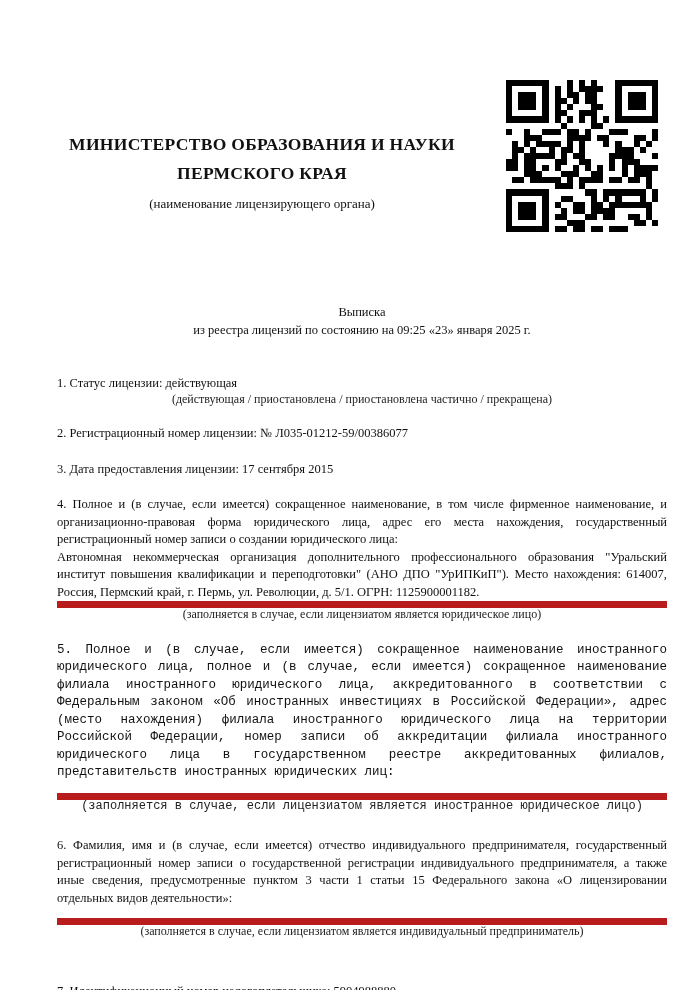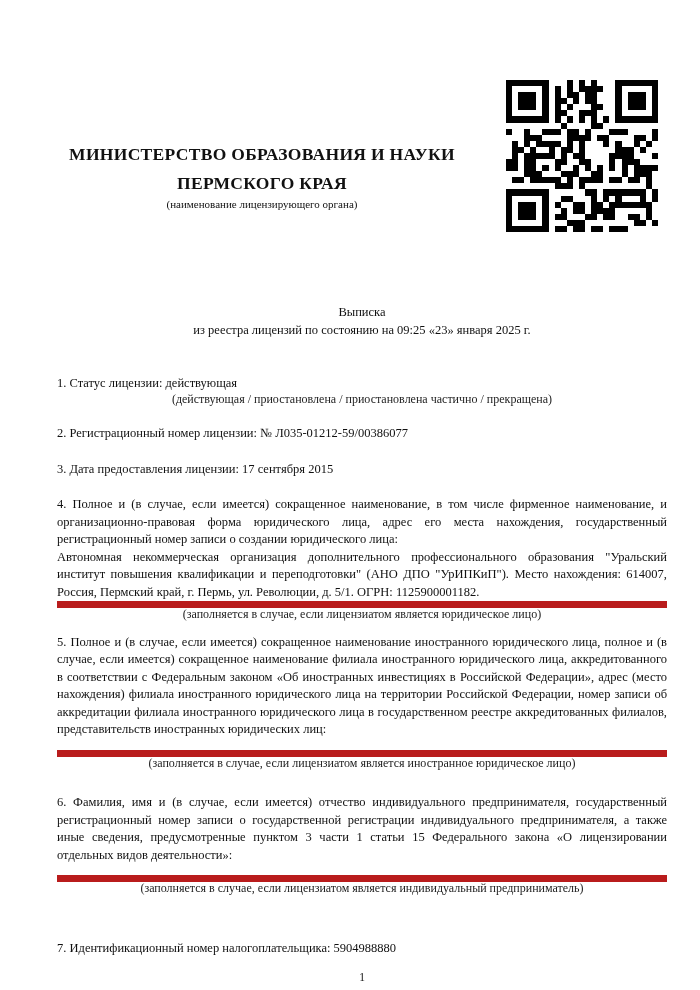--- a/index.html
+++ b/index.html
@@ -9,27 +9,27 @@
     margin:0 auto;
     background:#ffffff;
     color:#111;
     font-family:"Liberation Serif", serif;
     overflow:hidden;
   }
   p { margin:0; padding:0; }
 
   
   .header-text {
-    position:absolute; left:42px; top:140px; width:440px;
+    position:absolute; left:42px; top:130px; width:440px;
     text-align:center; font-weight:bold;
     font-size:17.5px; line-height:29px; letter-spacing:0.3px;
   }
   .header-caption {
-    font-weight:normal; font-size:11px; line-height:11px;
-    letter-spacing:0; margin-top:1px;
+    font-weight:normal; font-size:13px; line-height:11px;
+    letter-spacing:0; margin-top:10px;
   }
   .qr {
     position:absolute; left:506px; top:80px;
     width:152px; height:152px;
   }
 
   
   .content {
     position:absolute; left:57px; top:0; width:610px;
     font-size:12.5px; line-height:17.5px;
@@ -39,21 +39,21 @@
   .item-caption {
     text-align:center; font-size:12px; line-height:12.5px; color:#222;
   }
   .rule { border-bottom:7px solid #b91c1c; }
   .fill-gap { height:11px; }
 
   .i1 { margin-top:36px; }
   .i2 { margin-top:20px; }
   .i3 { margin-top:18px; }
   .i4 { margin-top:18px; }
-  .i5 { margin-top:13px; }
+  .i5 { margin-top:21px;font-family:Liberation Mono, monospace; }
   .i6 { margin-top:25px; }
   .i7 { margin-top:45px; }
 
   .page-number {
     margin-top:12px; text-align:center; font-size:11.5px;
   }
 </style>
 </head>
 <body>
 

